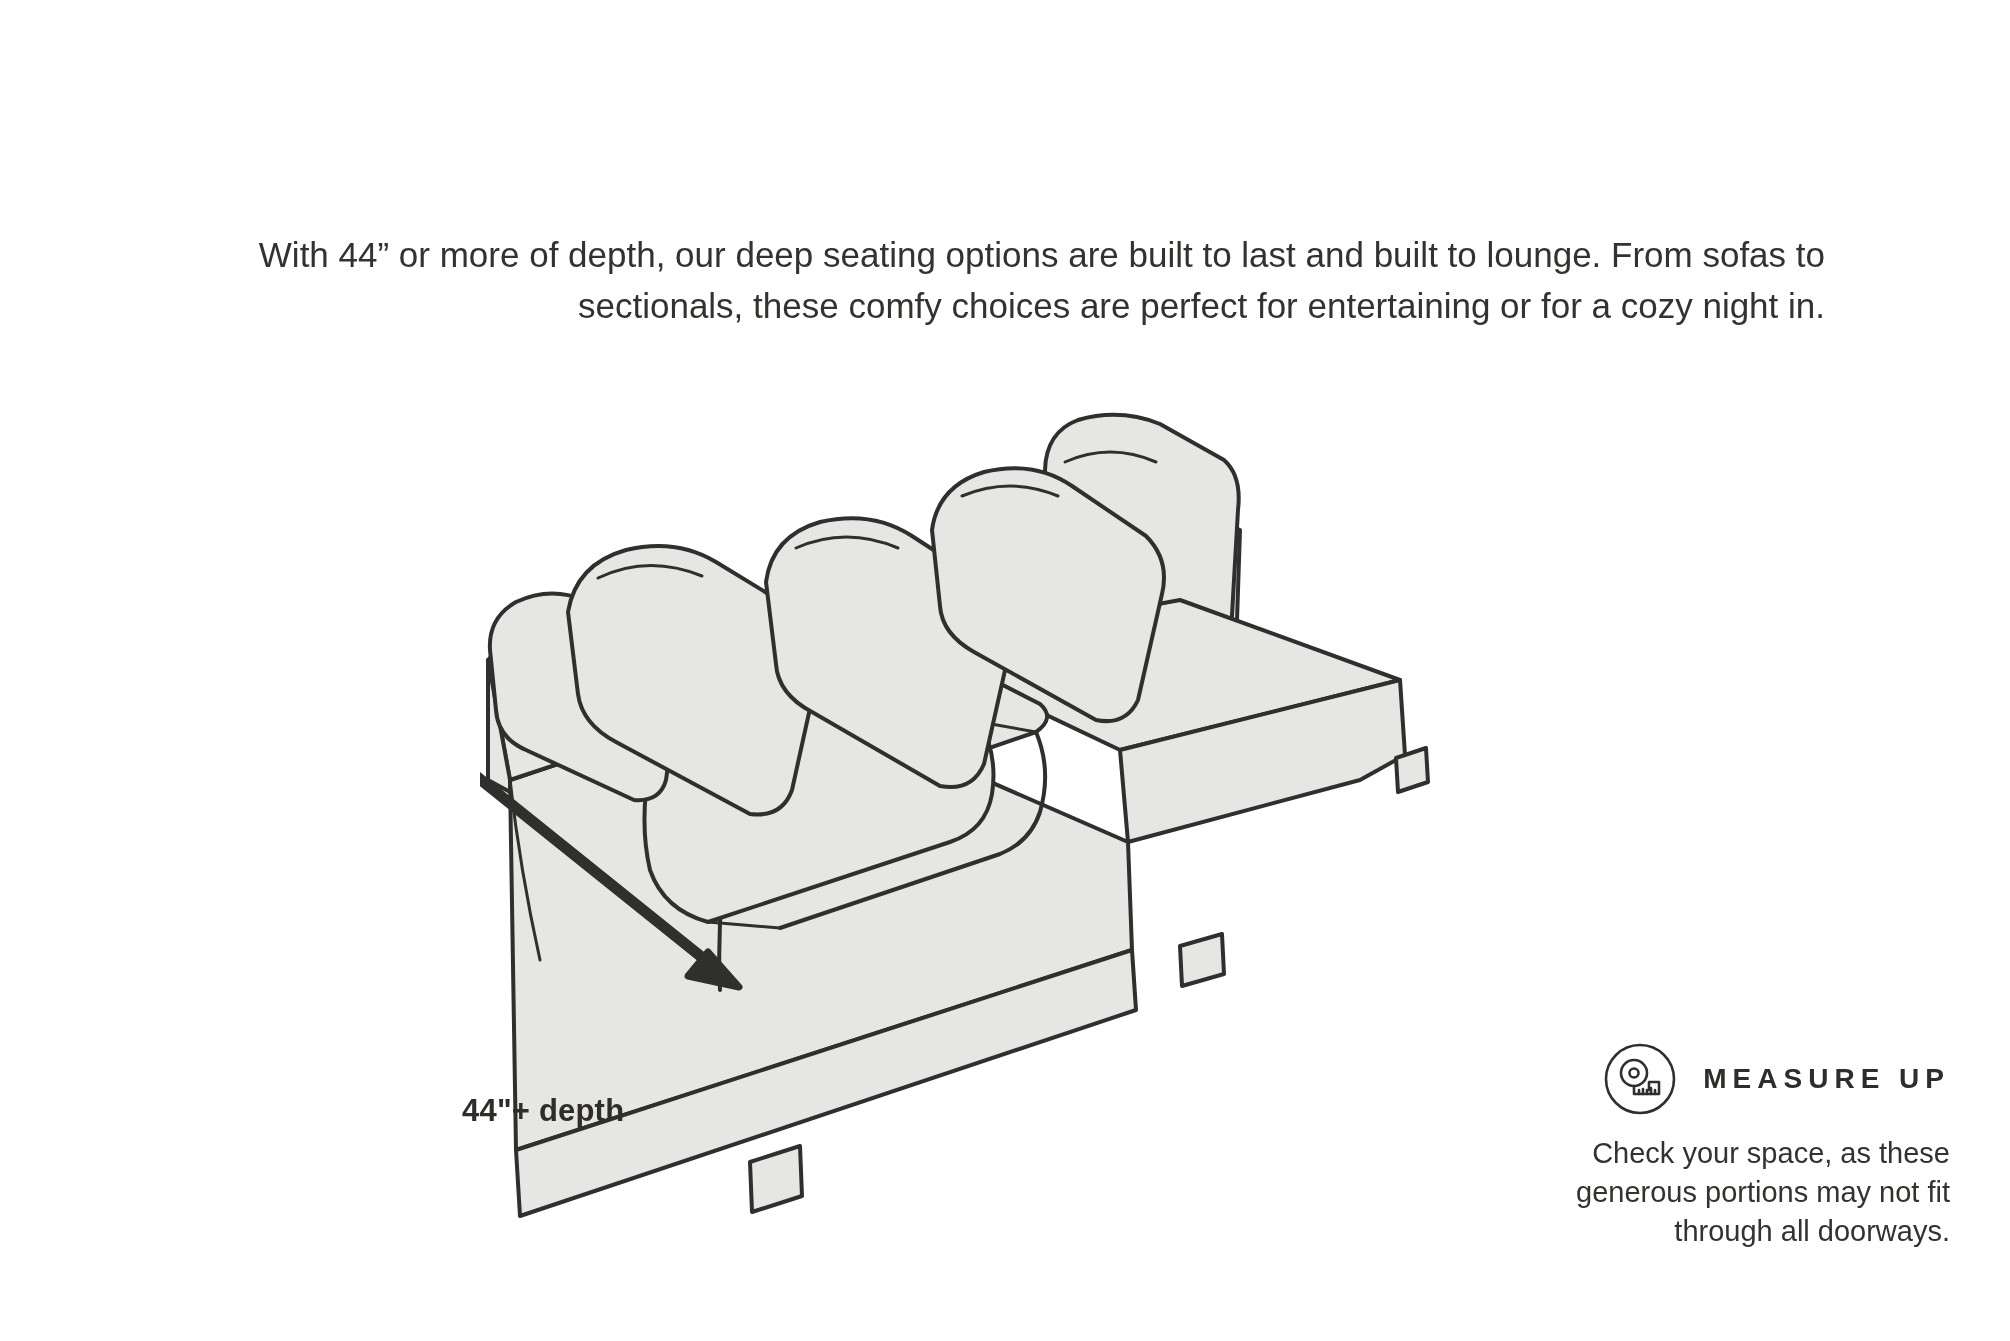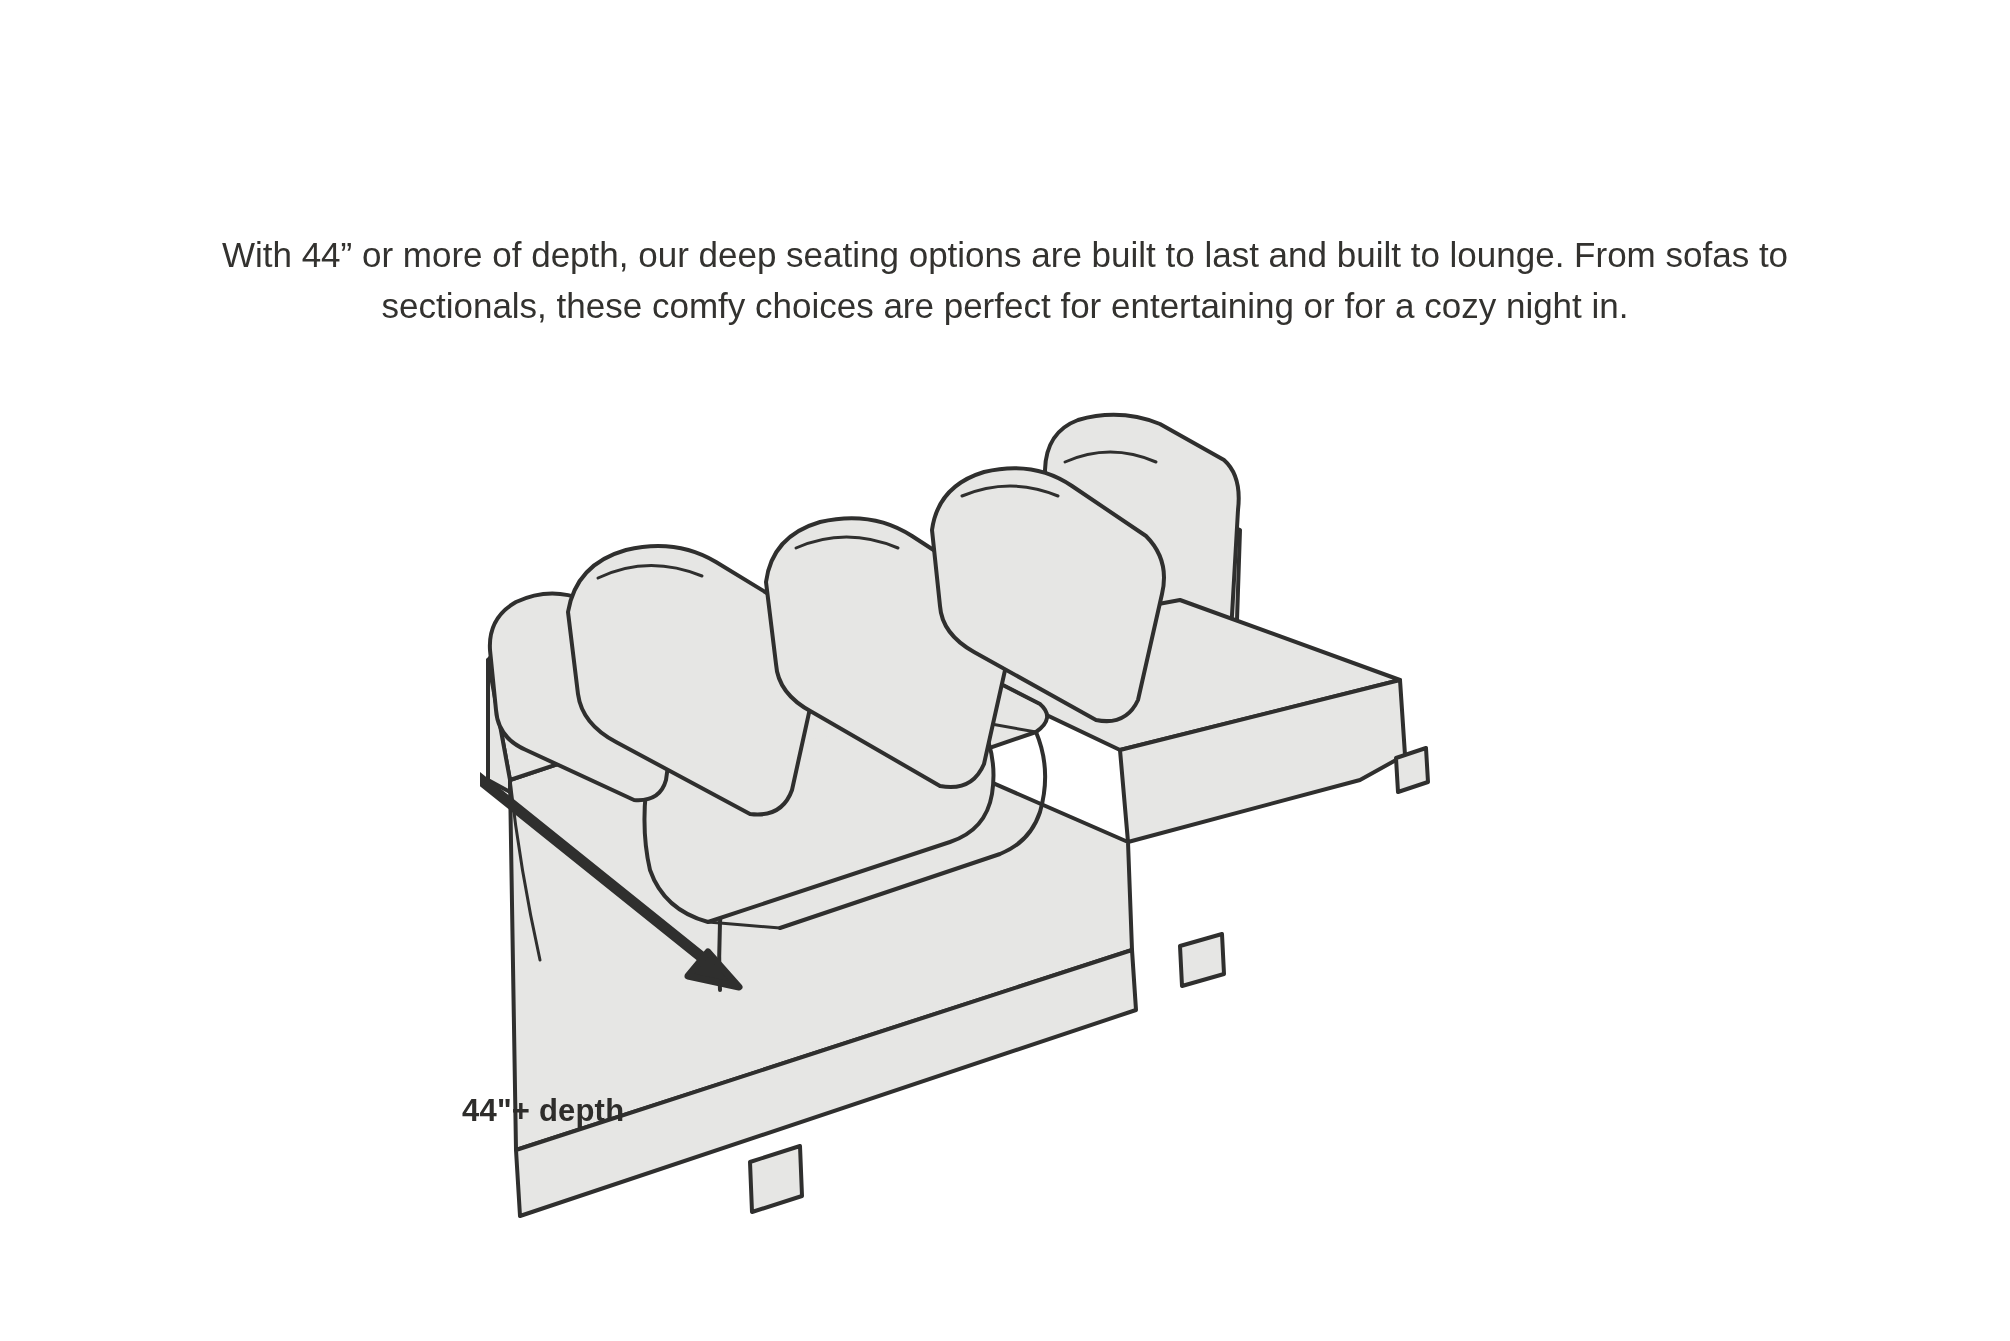--- a/index.html
+++ b/index.html
@@ -34,21 +34,21 @@
     color: #3b3a38;
     line-height: 1.05;
   }
 
   .subhead {
     position: absolute;
     top: 230px;
     left: 50%;
     transform: translateX(-50%);
     width: 1640px;
-    text-align: center;
+    text-align: right;
     font-size: 35px;
     line-height: 1.45;
     color: #33322f;
   }
 
   
   .illustration {
     position: absolute;
     left: 480px;
     top: 350px;
@@ -183,14 +183,29 @@
       <g stroke="#2f2f2e" stroke-width="9" fill="#2f2f2e">
         <line x1="-45" y1="393" x2="244" y2="625" stroke-width="11"></line>
         <polygon points="-60,381 -10,392 -28,416" stroke-width="7"></polygon>
         <polygon points="259,637 208,626 228,602" stroke-width="7"></polygon>
       </g>
     </svg>
   </div>
 
   <div class="depth-label">44"+ depth</div>
 
+  <div class="measure-block">
+    <div class="measure-head">
+      <span class="measure-icon">
+        <svg viewBox="0 0 74 74" xmlns="http://www.w3.org/2000/svg" fill="none" stroke="#2f2f2e" stroke-width="2.6" stroke-linejoin="round" stroke-linecap="round">
+          <circle cx="37" cy="37" r="34"></circle>
+          <circle cx="31" cy="31" r="13"></circle>
+          <circle cx="31" cy="31" r="4.5"></circle>
+          <path d="M31 44 L31 52 L56 52 L56 40 L46 40 L46 48"></path>
+          <path d="M36 52 L36 48 M40 52 L40 47 M44 52 L44 48 M48 52 L48 46 M52 52 L52 48"></path>
+        </svg>
+      </span>
+      <span class="measure-title">MEASURE UP</span>
+    </div>
+    <div class="measure-body">Check your space, as these generous portions may not fit through all doorways.</div>
+  </div>
 
 </div>
 
 </body></html>

